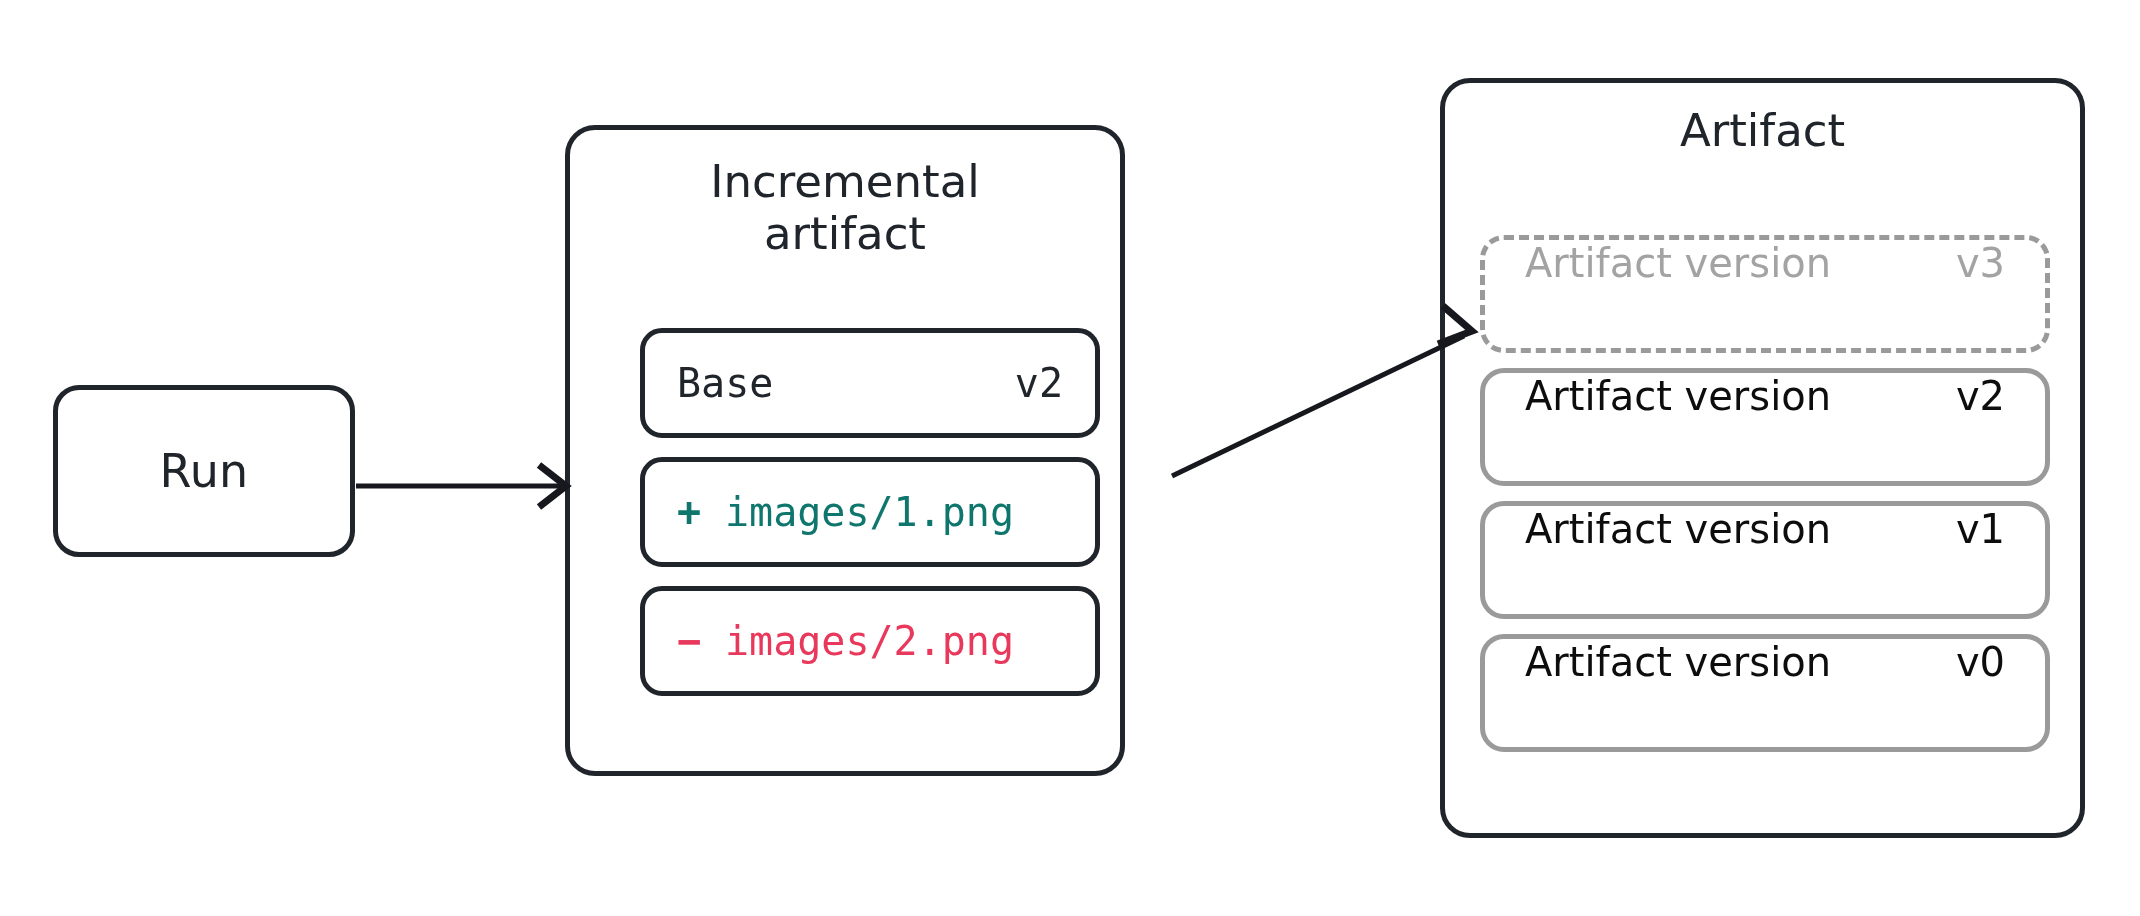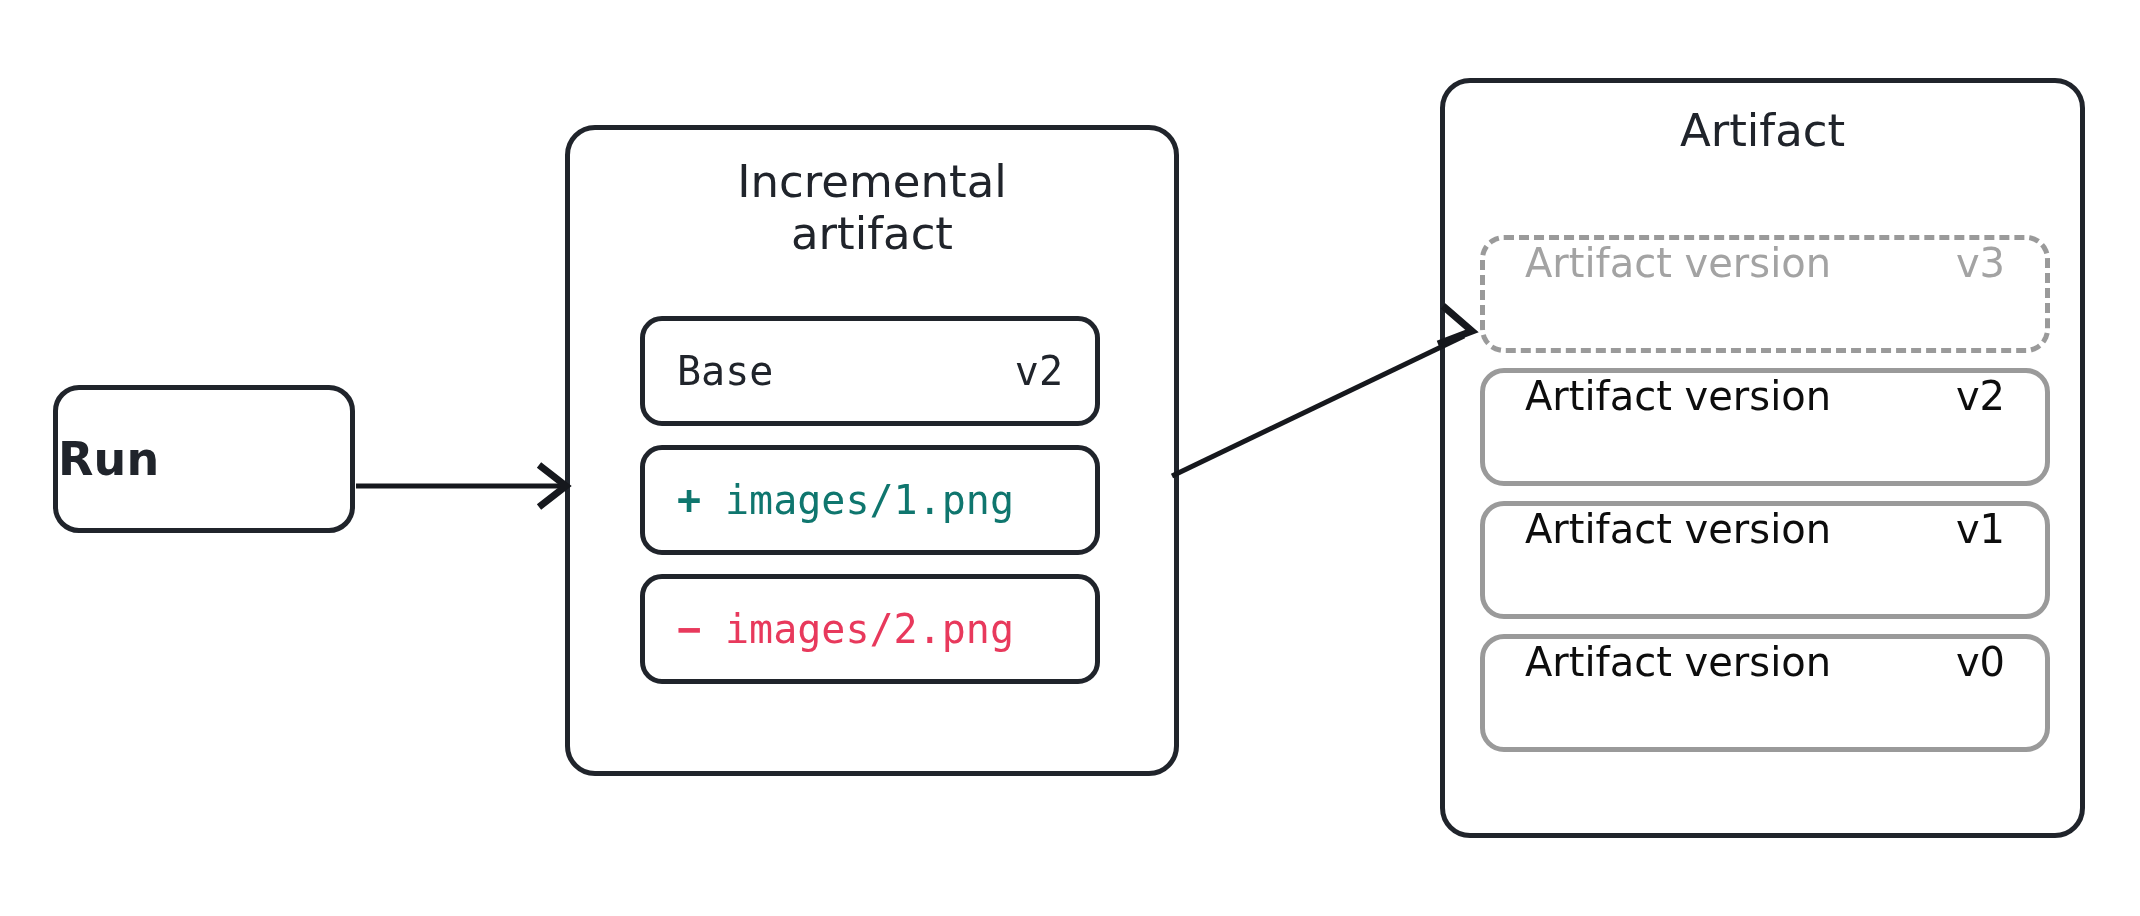--- a/index.html
+++ b/index.html
@@ -25,59 +25,59 @@
   }
 
   
   .abs { position: absolute; box-sizing: border-box; }
 
   
   .run-node {
     left: 53px;
     top: 385px;
     width: 302px;
-    height: 148px;
+    height: 172px;
     border: 5px solid #20242b;
     border-radius: 26px;
     background: #ffffff;
     display: flex;
     align-items: center;
-    font-weight: bold;
+    justify-content: center;
   }
   .run-label {
     font-size: 46px;
     line-height: 1;
     color: #20242b;
     letter-spacing: 0.2px;
   }
 
   
   .incr-node {
     left: 565px;
     top: 125px;
-    width: 614px;
+    width: 560px;
     height: 651px;
     border: 5px solid #20242b;
     border-radius: 30px;
     background: #ffffff;
   }
   .incr-title {
     position: absolute;
     left: 0; right: 0;
     top: 26px;
     text-align: center;
     font-size: 45px;
     line-height: 1.16;
     color: #20242b;
   }
 
   .incr-rows {
     position: absolute;
     left: 70px;
-    top: 186px;
+    top: 198px;
     width: 460px;
   }
   .incr-row {
     box-sizing: border-box;
     width: 460px;
     height: 110px;
     border: 5px solid #20242b;
     border-radius: 22px;
     background: #ffffff;
     display: flex;

